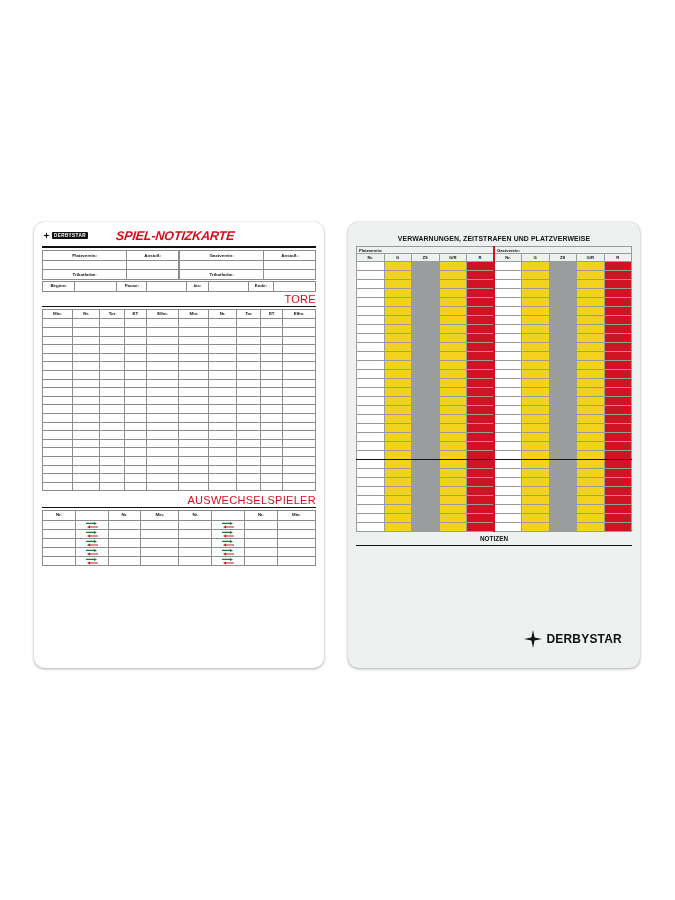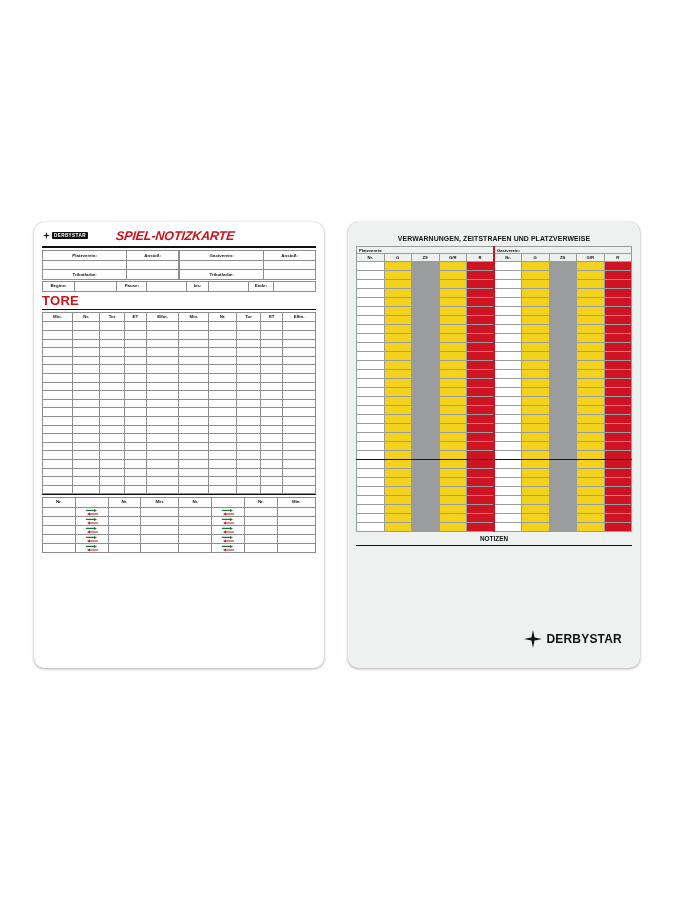--- a/index.html
+++ b/index.html
@@ -91,24 +91,24 @@
     transform: skewX(-6deg);
   }
   .rule {
     height: 2.2px;
     background: #111;
     margin: 0 0 2px 0;
   }
   .rule.thin { height: 1.1px; }
 
   .section-title {
-    text-align: left;
+    text-align: right;
     color: #d0111b;
-    font-size: 13px;
-    font-weight: bold;
+    font-size: 11px;
+    font-weight: normal;
     letter-spacing: 0.3px;
     padding: 1px 0 1px;
   }
 
   
   .teams {
     display: flex;
     gap: 0px;
   }
   .teams .half { flex: 1 1 0; }
@@ -505,20 +505,21 @@
               <td class="blank"></td>
               <td class="blank"></td>
               <td class="blank"></td>
               <td class="blank"></td>
               <td class="blank"></td>
               <td class="blank"></td>
             </tr>
           </tbody>
         </table>
 
+      <div class="section-title" style="padding-top:3px">AUSWECHSELSPIELER</div>
       <div class="rule thin"></div>
 
       <table class="grid" id="subs-table">
           <tbody>
             <tr>
               <td style="width:12%">Nr.</td>
               <td style="width:12%"></td>
               <td style="width:12%">Nr.</td>
               <td style="width:14%">Min.</td>
               <td style="width:12%">Nr.</td>

